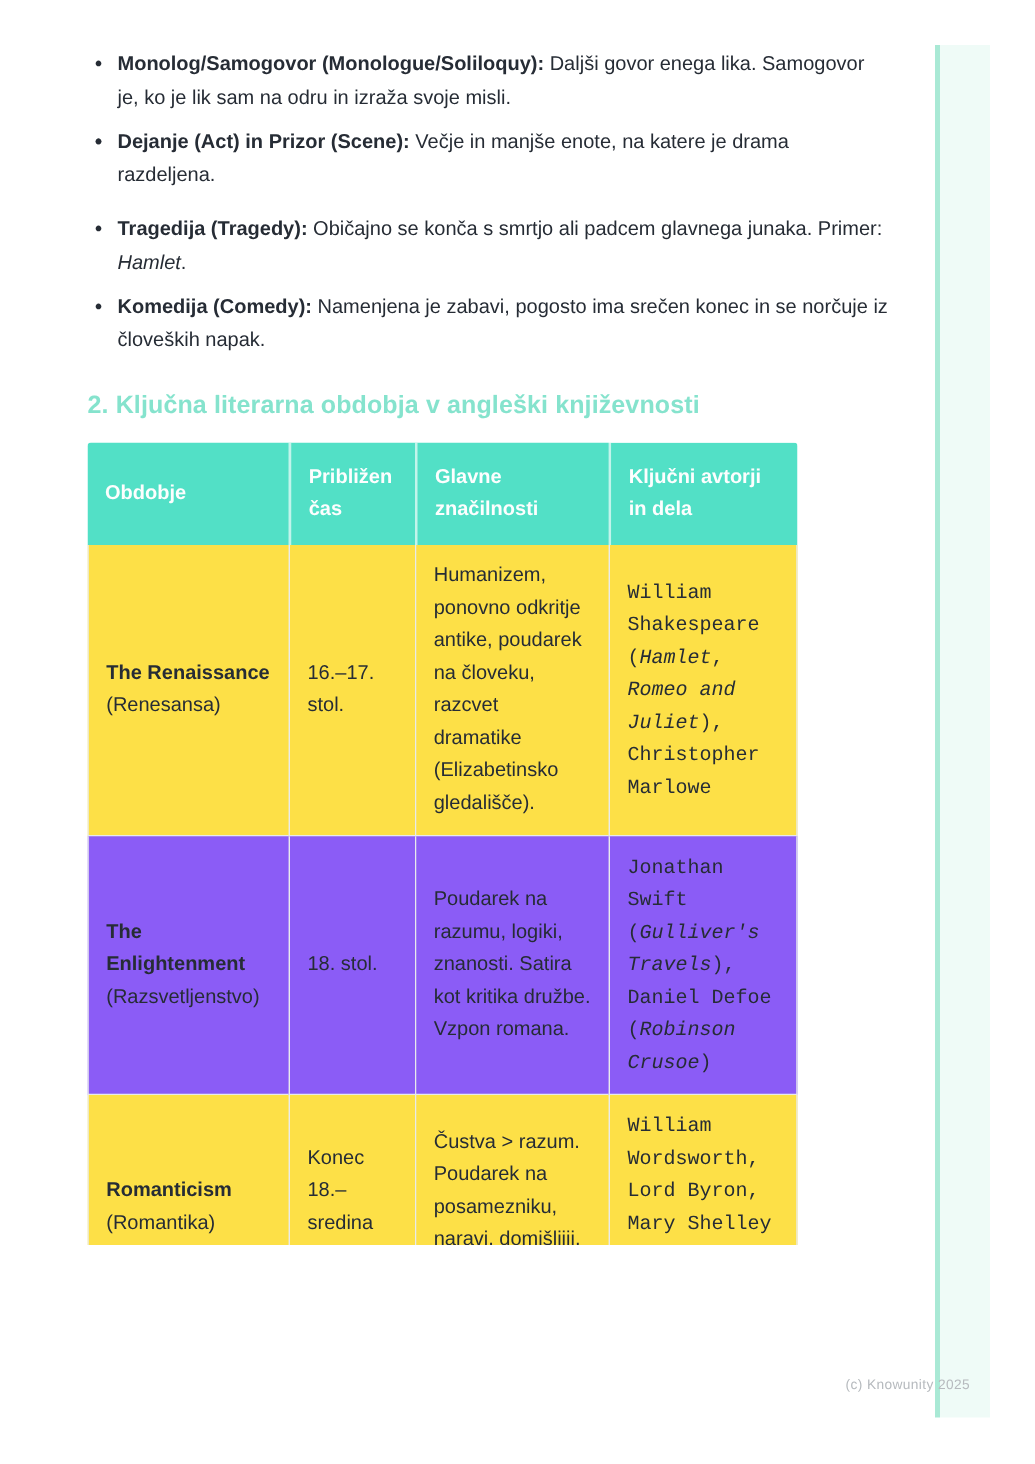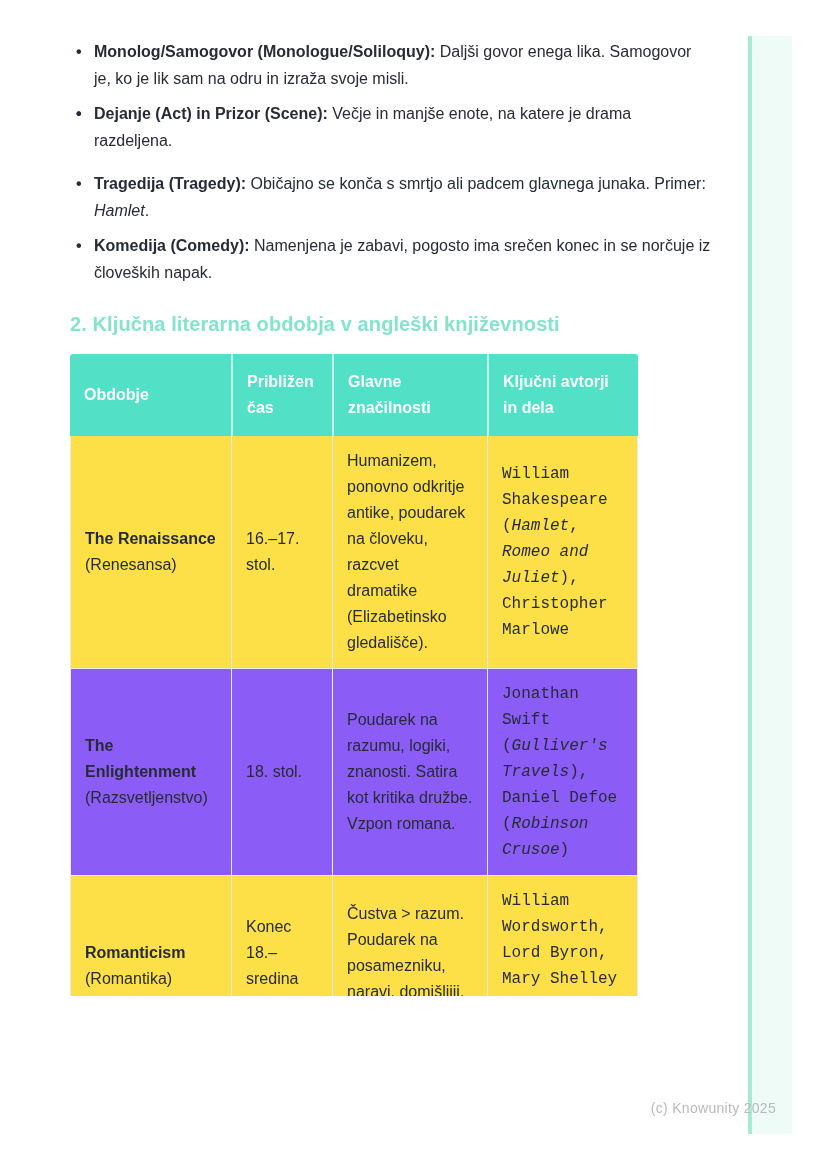--- a/index.html
+++ b/index.html
@@ -96,21 +96,21 @@
     left: 752px;
     top: 36px;
     width: 40px;
     height: 1098px;
     background: #effbf7;
   }
   .copyright {
     position: absolute;
     top: 1101px;
     right: 52px;
-    font-size: 14px;
+    font-size: 11px;
     line-height: 14px;
     color: #b6babe;
     letter-spacing: 0.3px;
     z-index: 5;
   }
 </style>
 </head>
 <body>
 
 <div class="content">

